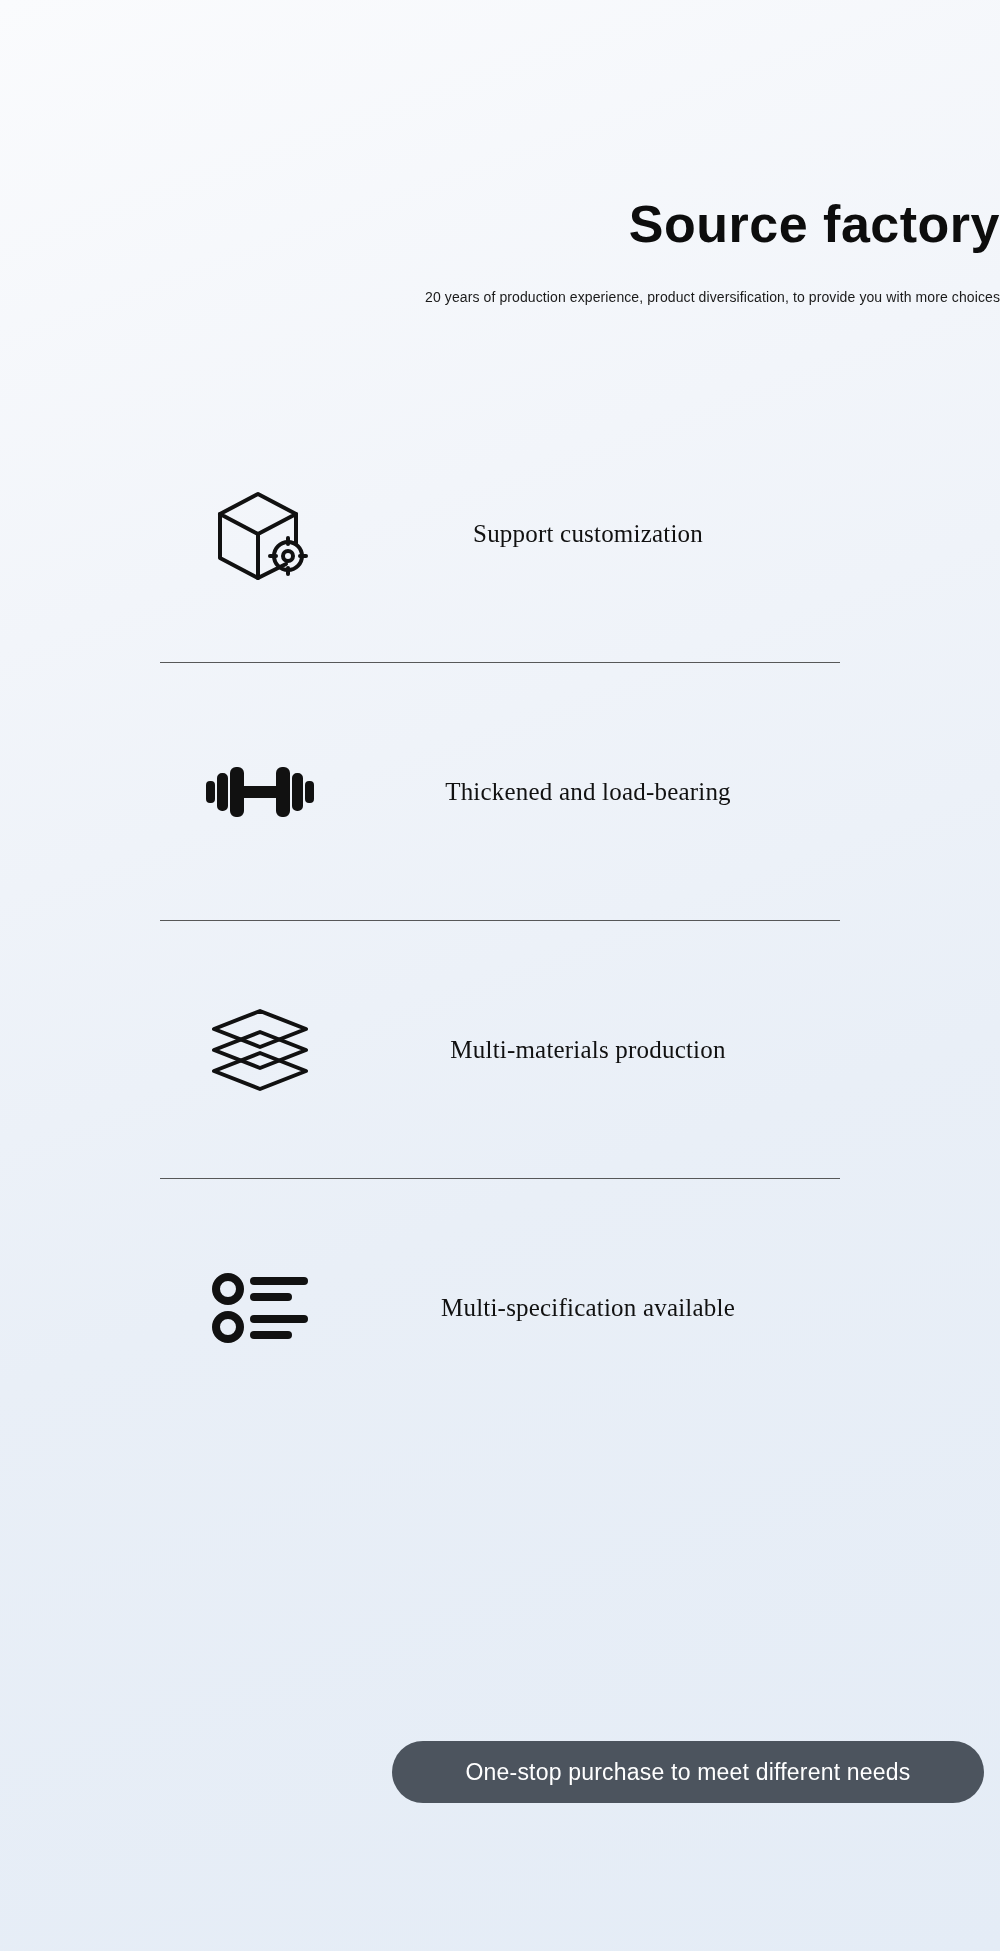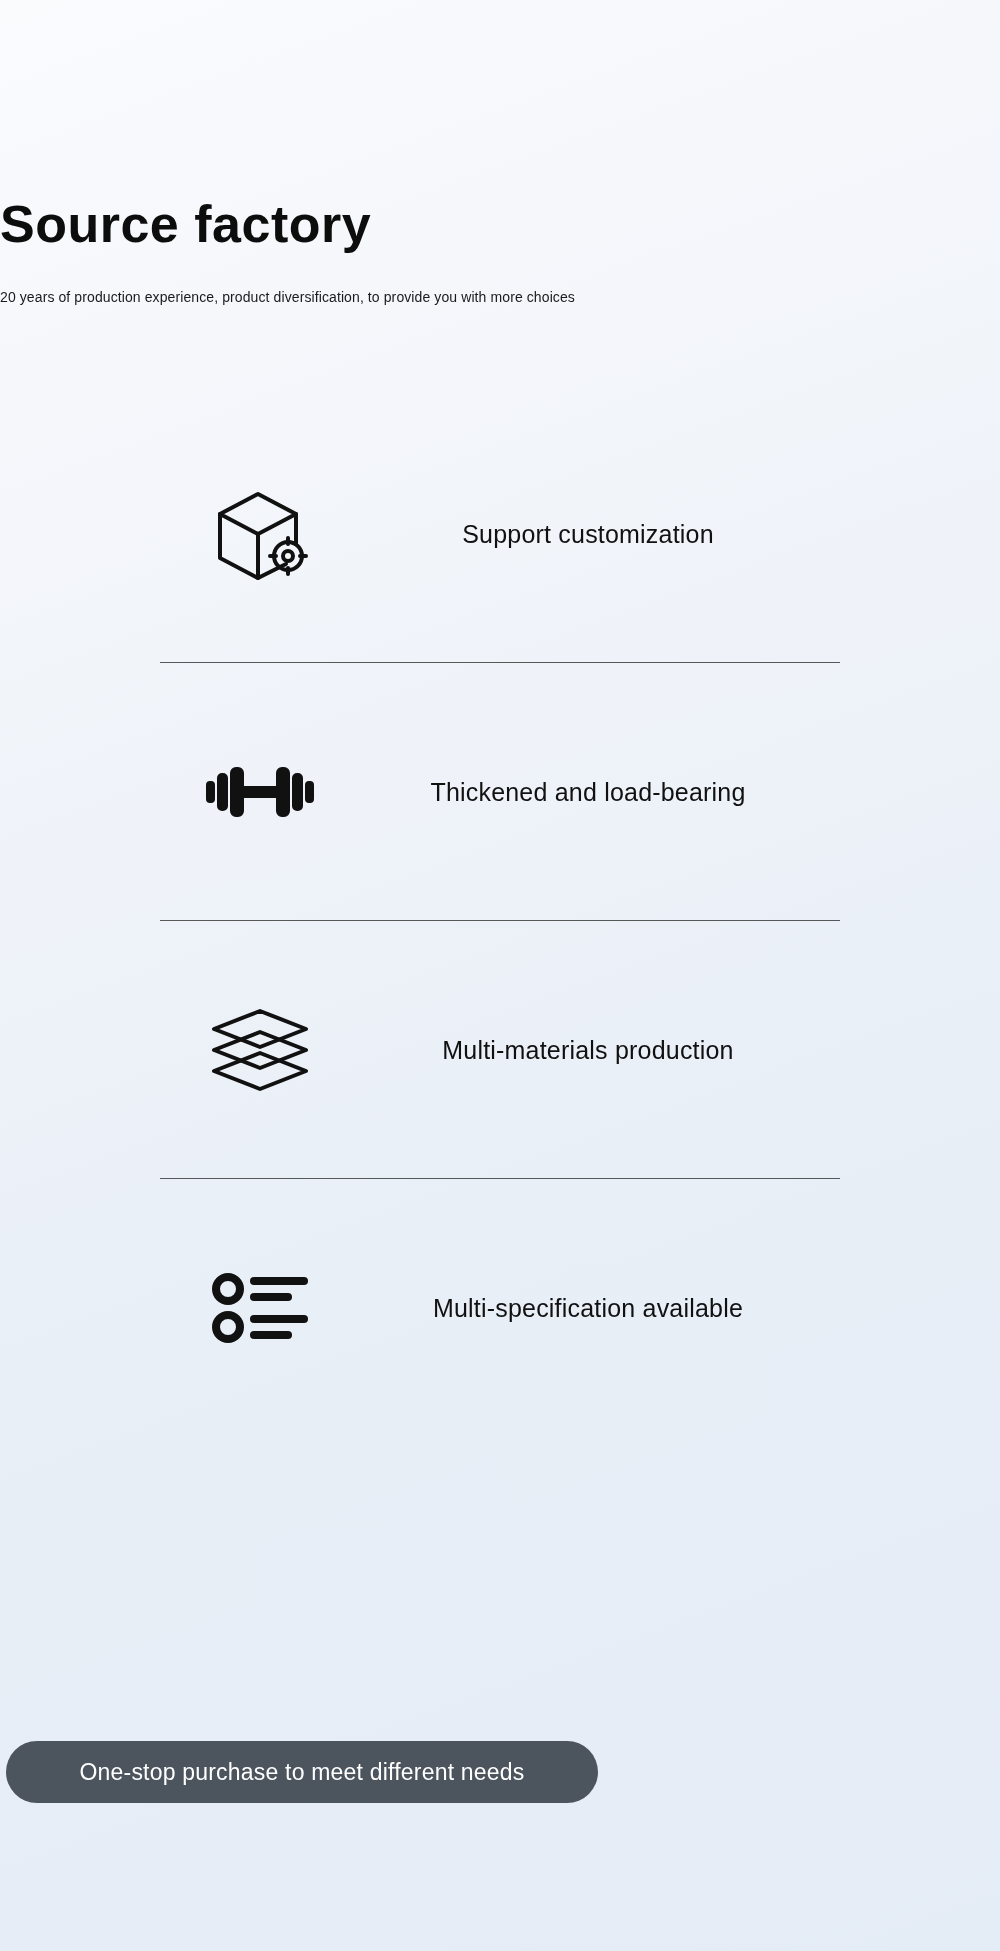--- a/index.html
+++ b/index.html
@@ -15,21 +15,21 @@
     overflow: hidden;
   }
   .page {
     position: relative;
     width: 1000px;
     height: 1951px;
     box-sizing: border-box;
   }
   .header {
     padding-top: 196px;
-    text-align: left;
+    text-align: right;
   }
   .title {
     font-size: 52px;
     font-weight: 700;
     letter-spacing: 0.5px;
     color: #0d0d0d;
     margin: 0;
     line-height: 1.1;
   }
   .subtitle {
@@ -43,20 +43,21 @@
     margin: 0 auto;
     padding: 0;
     width: 680px;
     margin-top: 100px;
   }
   .feature {
     position: relative;
     height: 258px;
     display: flex;
     align-items: center;
+    font-family: Liberation Serif, serif;
   }
   .feature .icon-wrap {
     width: 200px;
     min-width: 200px;
     display: flex;
     align-items: center;
     justify-content: center;
   }
   .feature .label {
     flex: 1;
@@ -75,25 +76,24 @@
     height: 1px;
     background: #3c3c3c;
     opacity: 0.85;
   }
   .feature:last-of-type .divider {
     display: none;
   }
   .cta-wrap {
     position: absolute;
     left: 0;
-    right: 0;
+    right: 16px;
     bottom: 148px;
     display: flex;
-    justify-content: flex-start;
-    margin-left: 6px;
+    justify-content: flex-end;
   }
   .cta {
     width: 592px;
     height: 62px;
     border-radius: 31px;
     background: #4c545e;
     color: #ffffff;
     font-size: 23px;
     border: none;
     display: flex;

